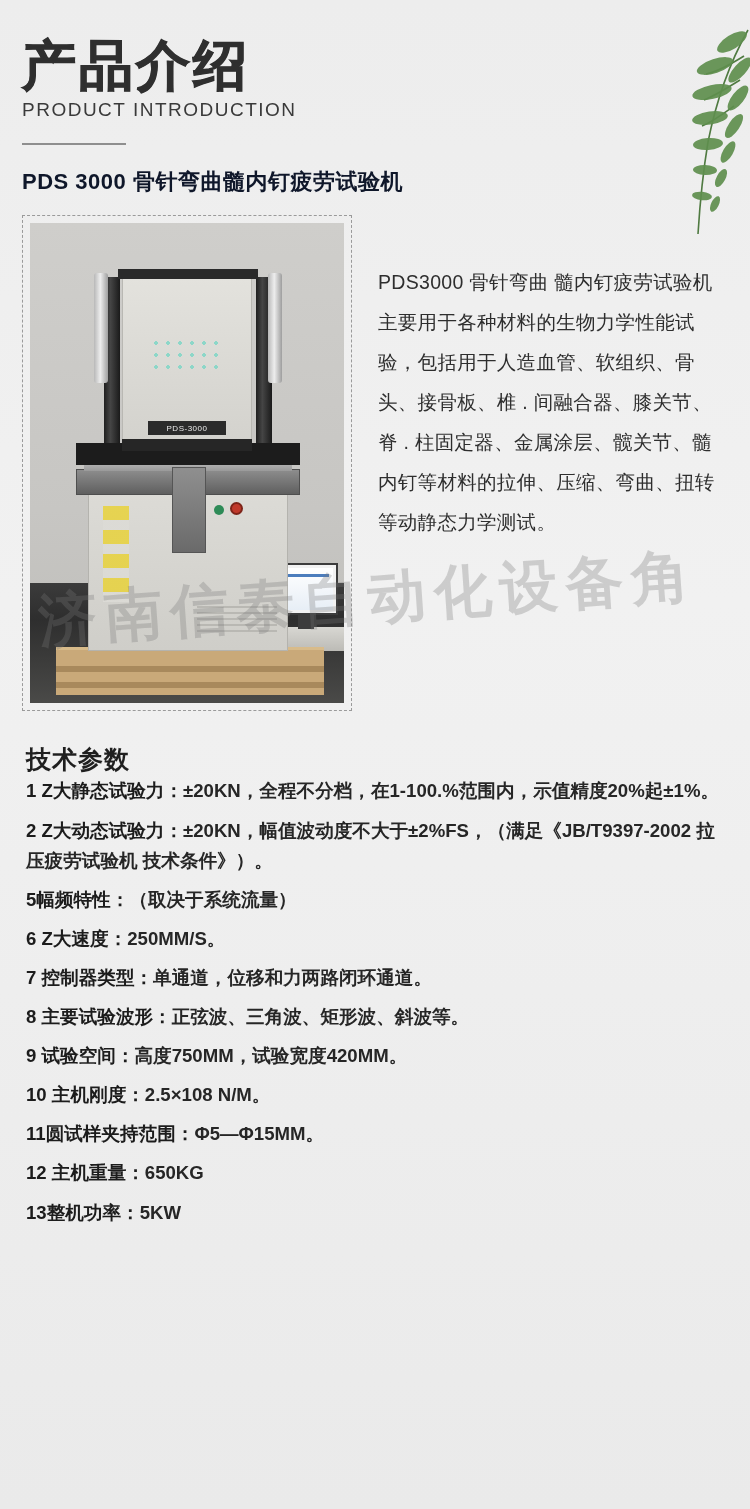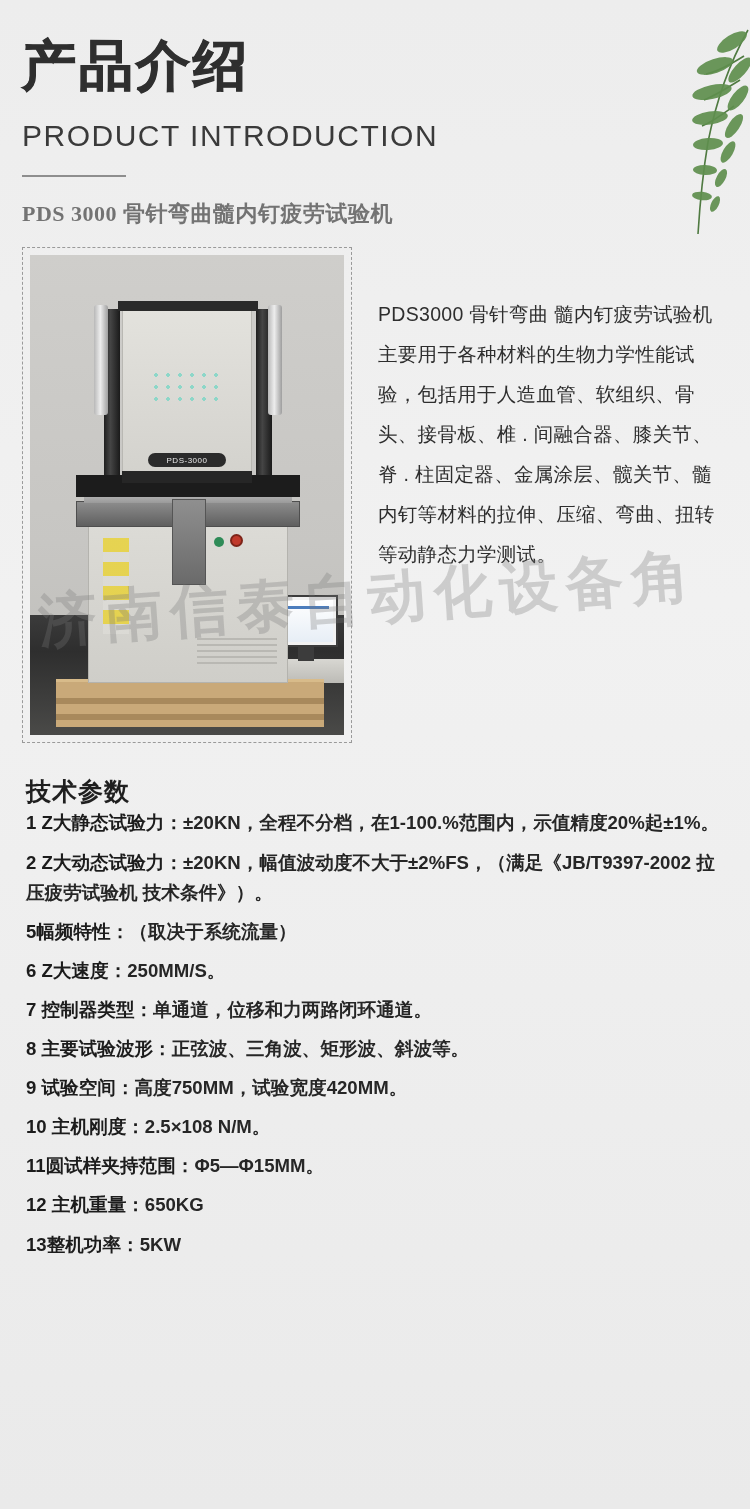--- a/index.html
+++ b/index.html
@@ -36,38 +36,37 @@
   }
   .title-cn {
     font-size: 54px;
     font-weight: bold;
     letter-spacing: 3px;
     color: #2f2f2f;
     line-height: 1.1;
     -webkit-text-stroke: 1px #2f2f2f;
   }
   .title-en {
-    margin-top: 24px;
-    font-size: 30px;
+    margin-top: 4px;
+    font-size: 19px;
     letter-spacing: 1.5px;
     color: #3a3a3a;
   }
   .rule {
     margin-top: 22px;
     width: 104px;
     height: 2px;
     background: #8e8e8e;
   }
   .model-line {
     margin-top: 22px;
     font-size: 22px;
     font-weight: bold;
-    color: #737373;
+    color: #0f172a;
     letter-spacing: 0.5px;
-    font-family: Liberation Serif, serif;
   }
 
   
   .hero {
     margin-top: 18px;
     display: flex;
     align-items: flex-start;
   }
   .photo-frame {
     position: relative;
@@ -97,21 +96,21 @@
     background:repeating-linear-gradient(180deg,#e8d23a 0 14px,#dcdbd6 14px 24px); opacity:.85; }
   .table-plate { position:absolute; left:46px; bottom:208px; width:224px; height:26px; background:linear-gradient(180deg,#8d8d8d 0%,#5f5f5f 100%); border:1px solid #4e4e4e; }
   .table-plate2 { position:absolute; left:54px; bottom:232px; width:208px; height:16px; background:linear-gradient(180deg,#cfcfcf,#9a9a9a); }
   .col-l { position:absolute; left:74px; bottom:246px; width:16px; height:180px; background:linear-gradient(90deg,#1f1f1f,#454545 40%,#1a1a1a); }
   .col-r { position:absolute; left:226px; bottom:246px; width:16px; height:180px; background:linear-gradient(90deg,#1f1f1f,#454545 40%,#1a1a1a); }
   .cyl-l { position:absolute; left:64px; bottom:320px; width:14px; height:110px; background:linear-gradient(90deg,#b8b8b8,#ededed 45%,#9e9e9e); border-radius:3px; }
   .cyl-r { position:absolute; left:238px; bottom:320px; width:14px; height:110px; background:linear-gradient(90deg,#b8b8b8,#ededed 45%,#9e9e9e); border-radius:3px; }
   .crosshead { position:absolute; left:46px; bottom:238px; width:224px; height:22px; background:#1c1c1c; }
   .upper-box { position:absolute; left:92px; bottom:258px; width:130px; height:168px; background:linear-gradient(180deg,#e3e2dd,#d3d2cd); border:1px solid #b9b8b3; }
   .upper-band { position:absolute; left:92px; bottom:252px; width:130px; height:12px; background:#262626; }
-  .name-plate { position:absolute; left:118px; bottom:268px; width:78px; height:14px; background:#2b2b2b; color:#e9e9e9; font-size:8px; letter-spacing:.5px; display:flex; align-items:center; justify-content:center;border-radius:7px; }
+  .name-plate { position:absolute; left:118px; bottom:268px; width:78px; height:14px; background:#2b2b2b; color:#e9e9e9; font-size:8px; letter-spacing:.5px; display:flex; align-items:center; justify-content:center; }
   .top-beam { position:absolute; left:88px; bottom:424px; width:140px; height:10px; background:#2a2a2a; }
   .spec-stack { position:absolute; left:142px; bottom:150px; width:34px; height:86px; background:linear-gradient(180deg,#8f8f8f,#6a6a6a); border:1px solid #555; }
   .dots { position:absolute; left:120px; bottom:330px; width:70px; height:36px;
     background:
       radial-gradient(circle, #7fd6c6 1.6px, transparent 2px) 0 0/12px 12px; opacity:.85; }
   .monitor { position:absolute; right:6px; bottom:88px; width:66px; height:52px; background:#f2f2f2; border:2px solid #3c3c3c; }
   .monitor-screen { position:absolute; inset:3px; background:linear-gradient(180deg,#ffffff,#e7eef6); }
   .monitor-screen:before { content:""; position:absolute; left:4px; top:6px; right:4px; height:3px; background:#4c7dbd; }
   .monitor-stand { position:absolute; right:30px; bottom:74px; width:16px; height:14px; background:#3c3c3c; }
   .desk { position:absolute; right:0; bottom:52px; width:90px; height:24px; background:linear-gradient(180deg,#d8d7d2,#bcbbb6); }

